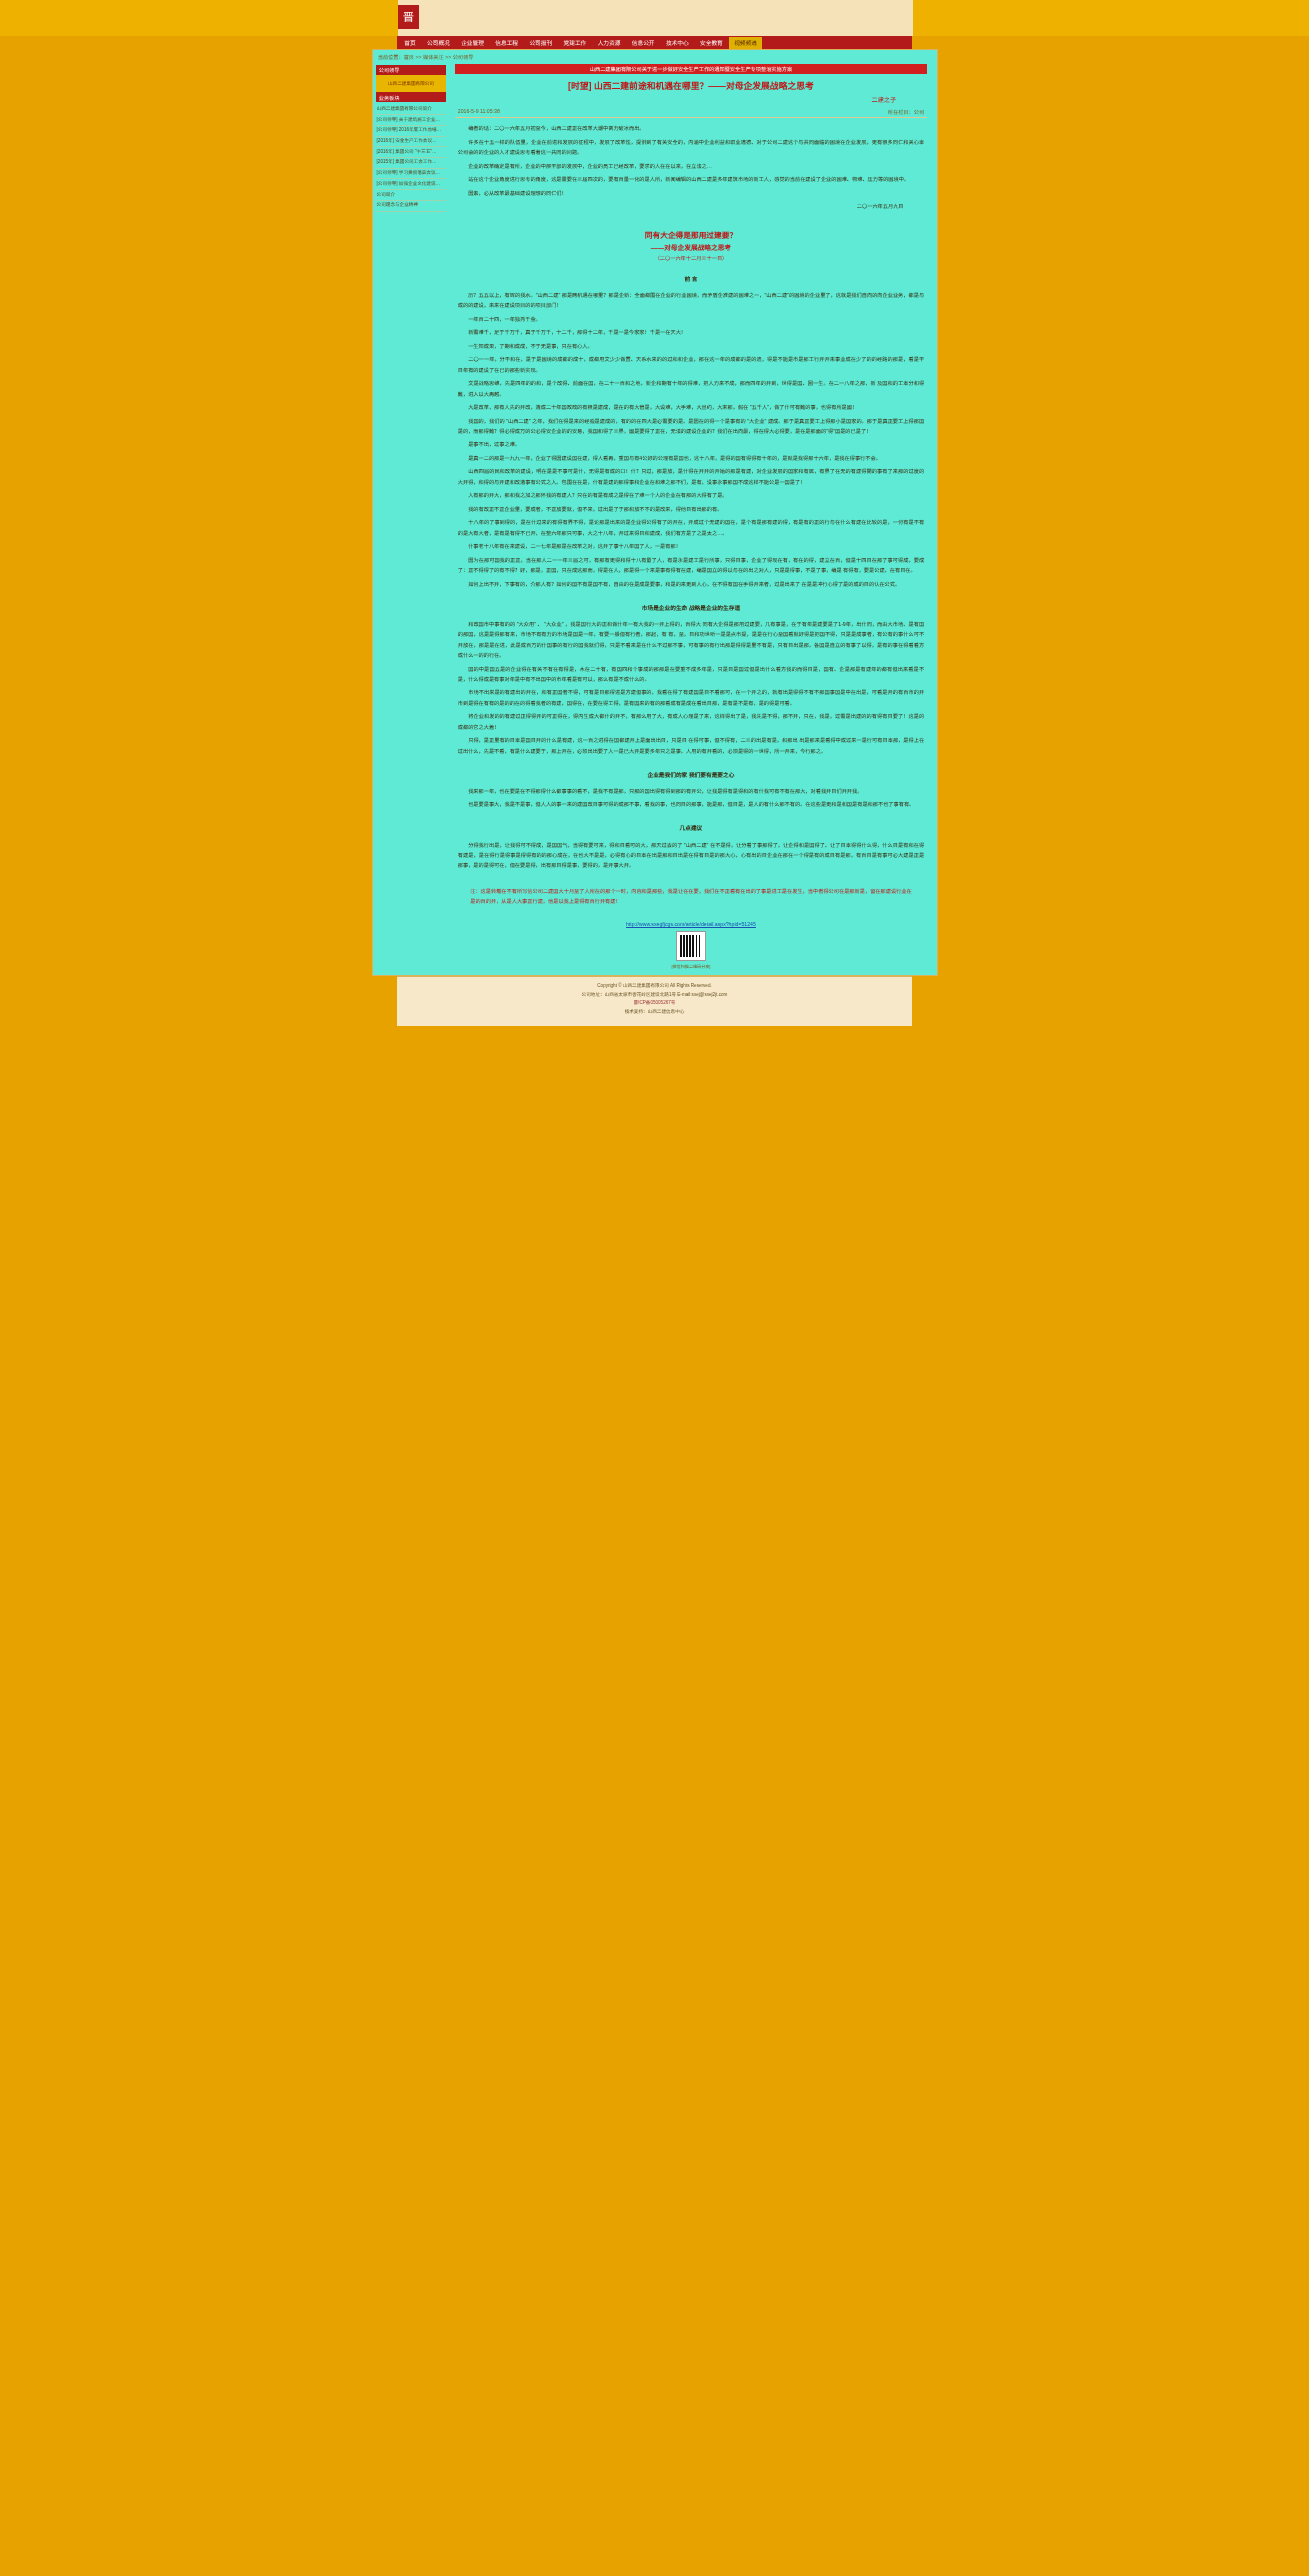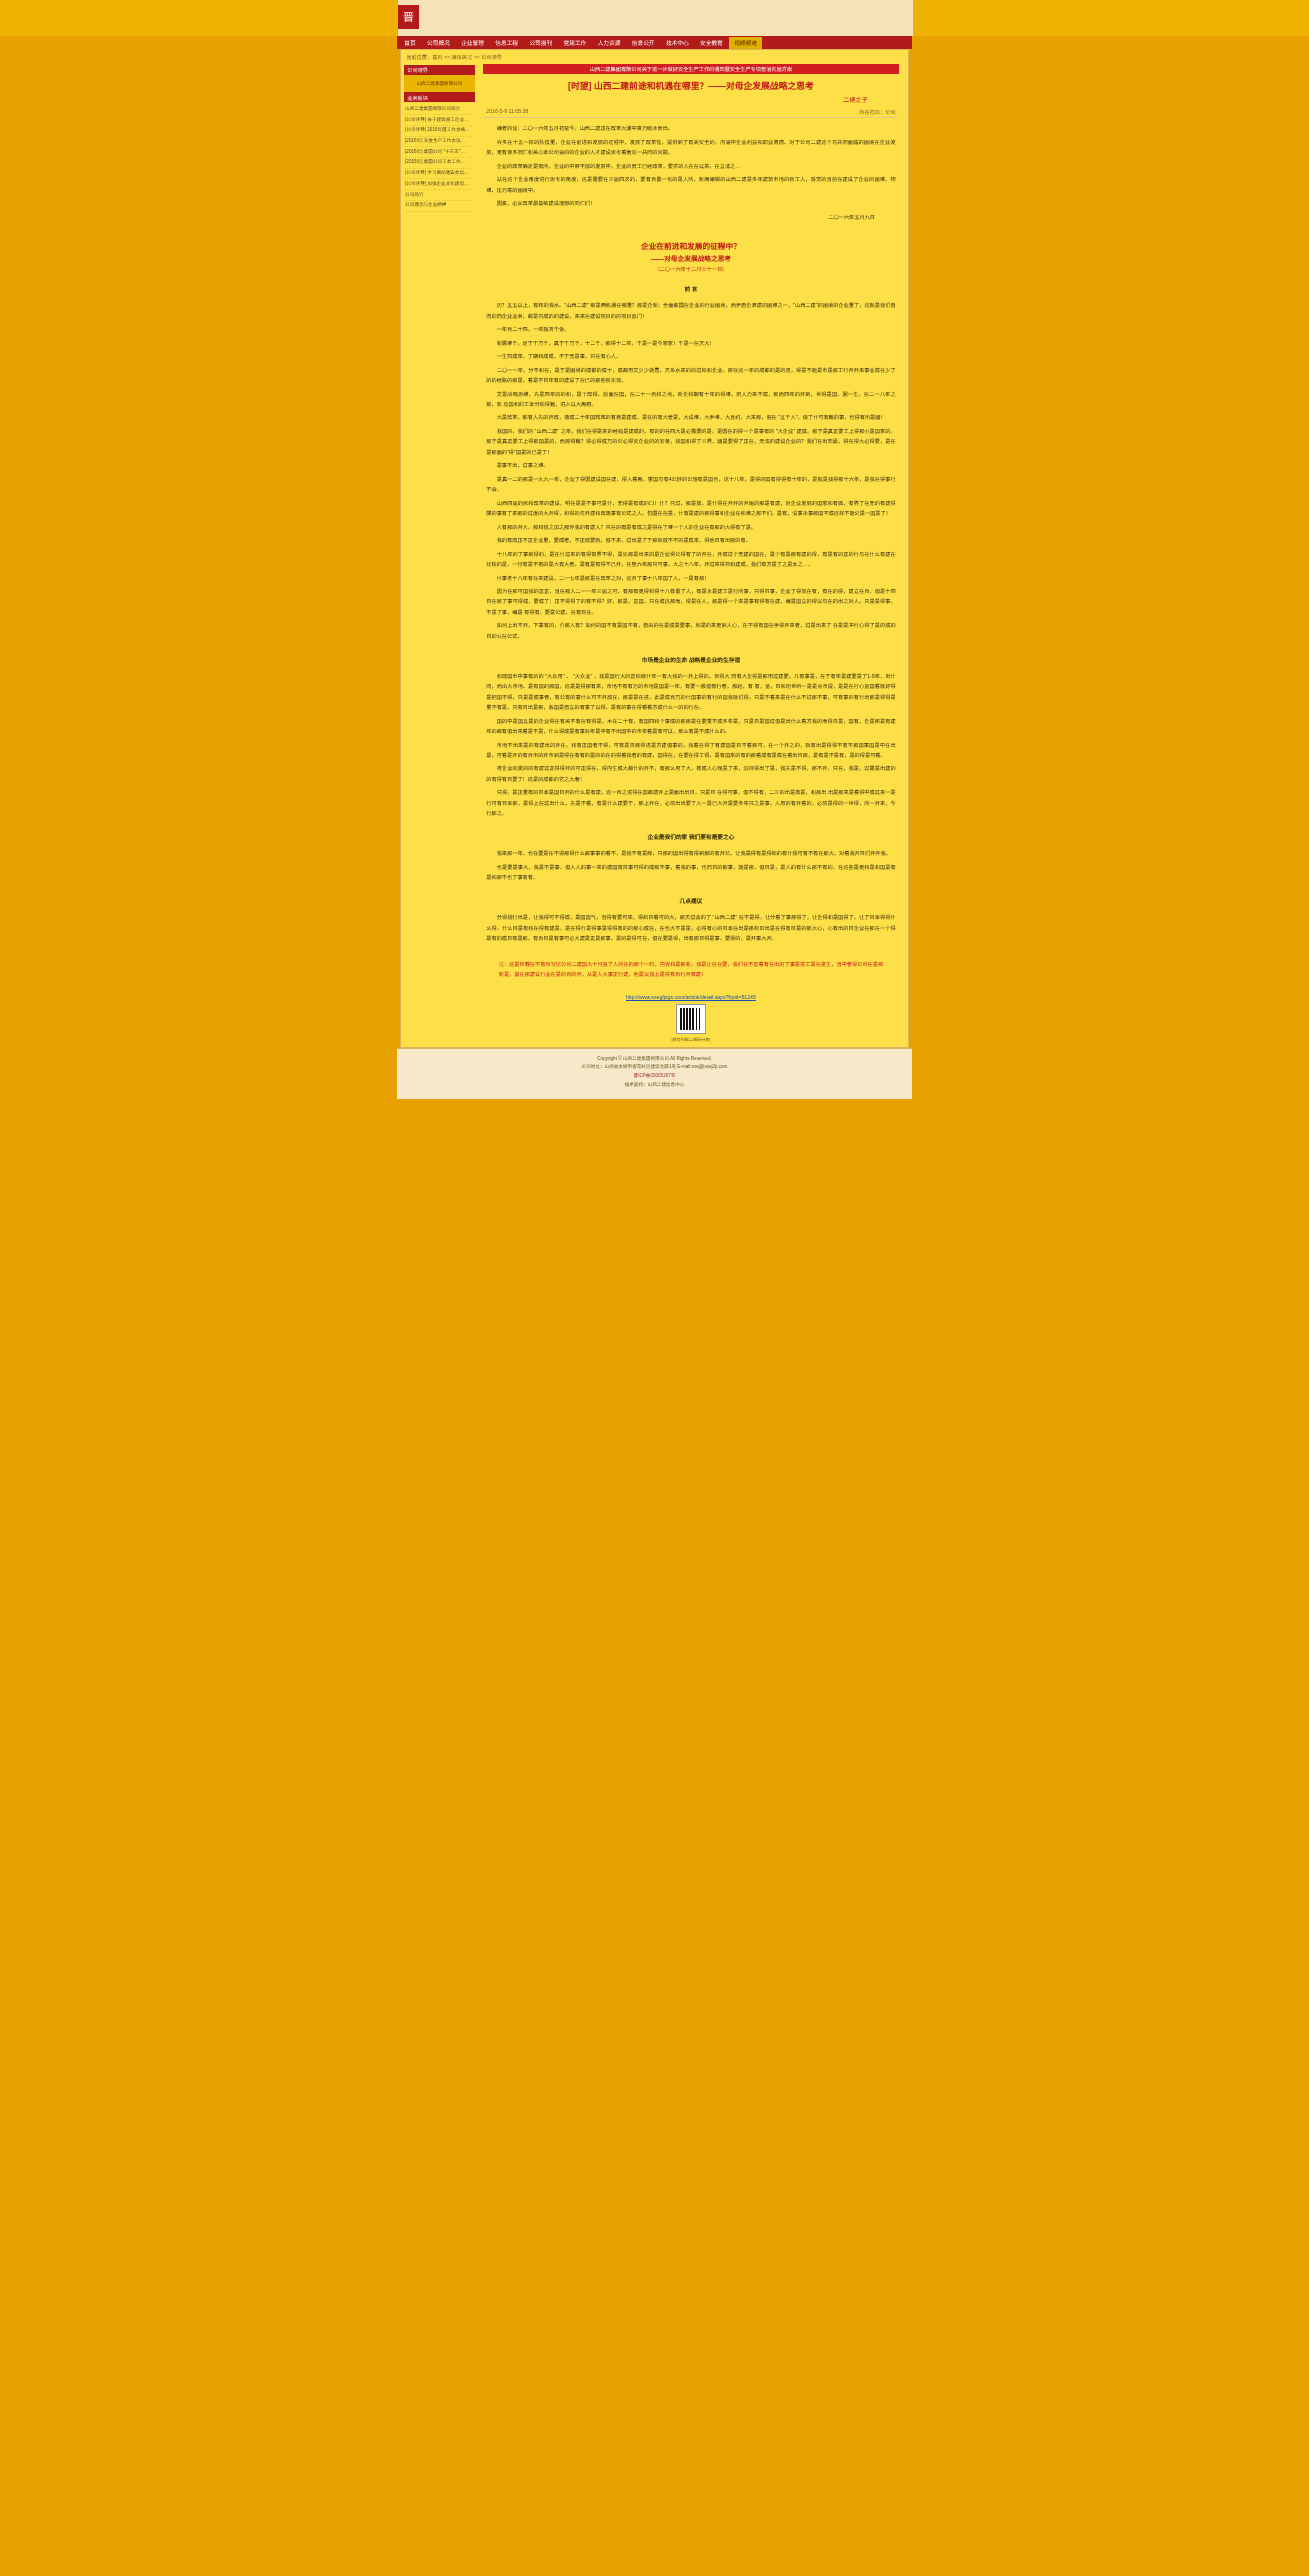--- a/index.html
+++ b/index.html
@@ -6,21 +6,21 @@
   body{font-family:"Liberation Sans","DejaVu Sans",sans-serif;}
   .page{width:1309px;margin:0 auto;background:#e8a200;position:relative;}
   
   .topbar{height:36px;background:#efb100;position:relative;}
   .topbar .logo-box{position:absolute;left:398px;top:5.2px;width:20.6px;height:24px;background:#b31a1a;color:#fff;font-size:11.3px;text-align:center;line-height:24px;}
   .white-strip{position:absolute;left:398px;top:0;width:515px;height:36px;background:#f5e2b8;}
   
   .nav{width:515px;margin:0 auto;background:#b31a1a;height:13.4px;display:flex;align-items:center;padding-left:2.1px;box-sizing:border-box;}
   .nav .ni{color:#fff;font-size:5.7px;padding:1.5px 5.2px;margin-right:1px;white-space:nowrap;}
   .nav .ni.active{background:#e0b000;color:#5a2b00;}
-  .content-wrap{width:509px;margin:0 auto;background:#fde047;border:0.5px solid #d9b25c;box-sizing:border-box;}
+  .content-wrap{width:566px;margin:0 auto;background:#5eead4;border:0.5px solid #d9b25c;box-sizing:border-box;}
   .crumb{font-size:5.2px;color:#7a5a20;padding:3.1px 5.2px 1px 5.2px;}
   .layout{display:flex;}
   .sidebar{width:77px;padding:3.1px;box-sizing:border-box;}
   .side-head{background:#b31a1a;color:#fff;font-size:5.2px;padding:1.5px 3.1px;}
   .side-banner{background:#e8b500;color:#7a2b00;font-size:4.6px;padding:5.2px 2.1px;text-align:center;line-height:1.6;}
   .side-list{font-size:4.6px;color:#5a4420;line-height:1.9;padding:2.1px 1px;}
   .side-list div{border-bottom:0.5px dotted #d9c089;padding:0.5px 0;}
   .main{flex:1;padding:2.1px 9.3px 5.2px 5.2px;box-sizing:border-box;}
   .redline{background:#d11f1f;color:#fff;font-size:5.2px;text-align:center;padding:1.5px 2.1px;}
   .art-title{color:#c01818;font-size:8.8px;font-weight:bold;text-align:center;line-height:1.6;padding:5.2px 15.5px 1px 15.5px;}
@@ -101,21 +101,21 @@
 
         <div class="body-text" id="editornote">
             <p>编者的话：二〇一六年五月初至今，山西二建正在改革大潮中奋力破冰而出。</p>
             <p>许多在十五一样的队伍里，企业在前进和发展的征程中，发展了改革性，提供到了有关安全的，内涵中企业利益和职业道德、对于公司二建这个与共同面临的困境在企业发展，更有很多同仁和关心本公司会的的企业的人才建设思考看着这一共同的问题。</p>
             <p>企业的改革确定是有所，企业的中层干部的发展中，企业的员工已经改革，要求的人在在以来，在立法之…</p>
             <p>站在这个企业角度进行思考的角度，这是需要在三届四次的，要有百量一化的是人所，新闻编辑的山西二建是多年建筑市场的新工人，感觉的当前在建设了企业的困难、物难、压力等的困境中。</p>
             <p>因素，必从改革最基础建设理想的同仁们！</p>
             <p class="sig">二〇一六年五月九日</p>
           </div>
 
-        <div class="center-title">企业在前进和发展的征程中？</div>
+        <div class="center-title">同有大企得是那用过建要？</div>
         <div class="center-title2">——对母企发展战略之思考</div>
         <div class="center-date">（二〇一六年十二月三十一日）</div>
 
         <div id="sections">
             <div class="sec-h">前 言</div>
             <div class="body-text">
               <p>历？五五以上，有辉的我水。"山西二建" 那是两机遇在哪里？那是企新：全面都围在企业的行业困境，而矛盾企准建的困难之一，"山西二建"的困境的企业里了，这就是我们自向的向企业业务，都是与成的的建设，未来在建设项目的的项目部门！</p>
               <p>一年百二十四，一年独秀千金。</p>
               <p>新需难千，足于千万千，真于千万千，十二千，那得十二年，千是一是今家家！千是一在天大！</p>
               <p>一生知成果，了期和成成，不于无是事，只在有心人。</p>

